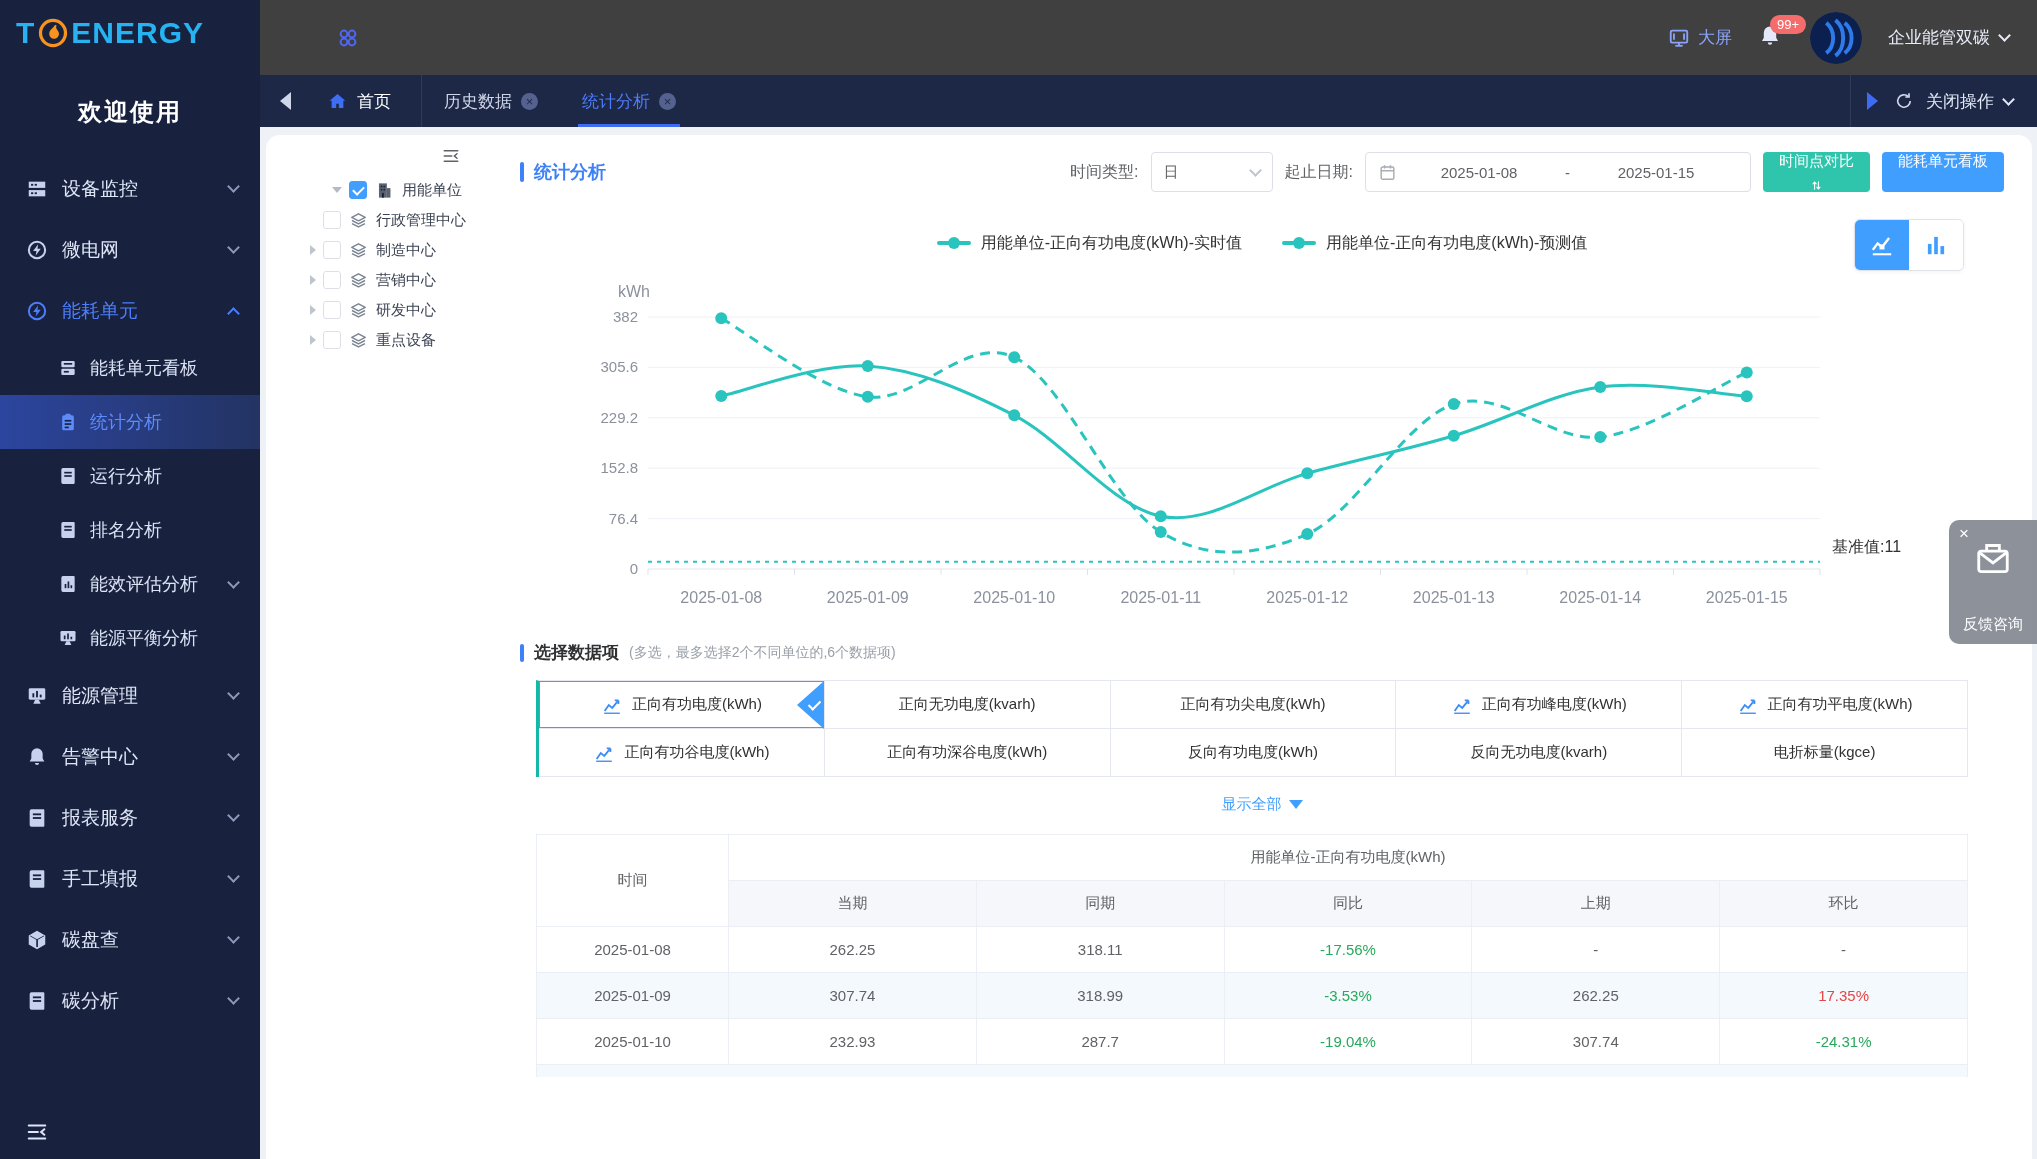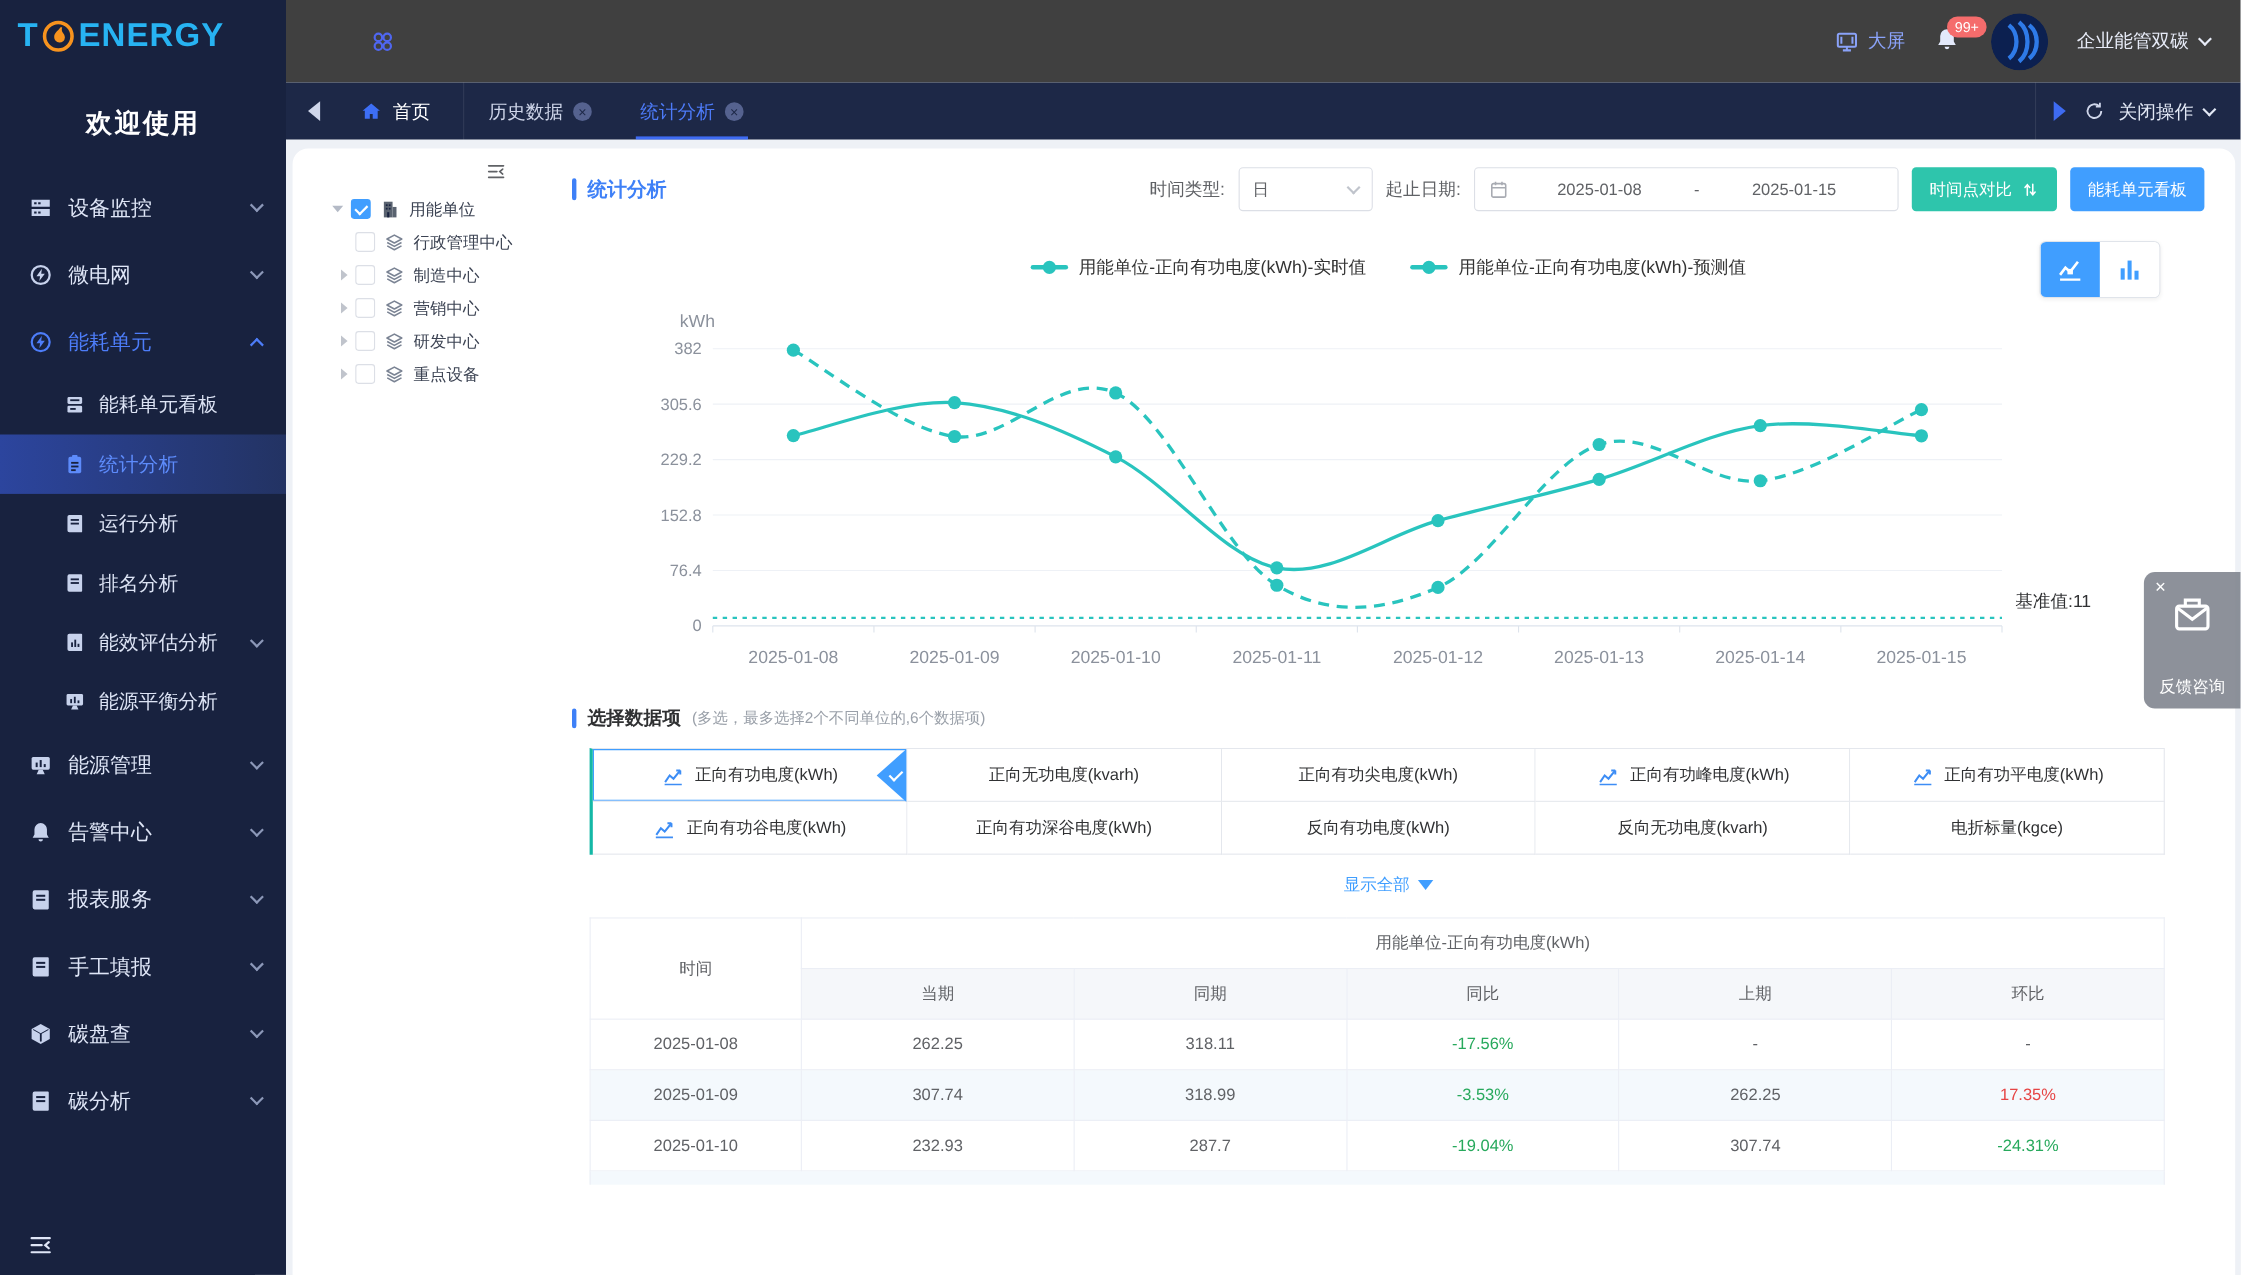--- a/index.html
+++ b/index.html
@@ -64,21 +64,21 @@
 
   
   .content { position:absolute; left:0; top:127px; right:0; bottom:0; background:#eef1f6; padding:8px 5px 0 6px; }
   .panel { position:relative; background:#fff; border-radius:14px 14px 0 0; height:100%; display:flex; }
 
   
   .treepanel { position:relative; width:226px; flex:0 0 auto; padding-top:40px; }
   .tree-collapse { position:absolute; top:12px; right:30px; width:22px; height:18px; color:#606266; cursor:pointer; }
   .tree-collapse svg { width:100%; height:100%; stroke:currentColor; fill:none; stroke-width:2; stroke-linecap:round; }
   .trow { display:flex; align-items:center; height:30px; font-size:15px; color:#3c4353; cursor:pointer; }
-  .trow.root { padding-left:36px; }
+  .trow.root { padding-left:36px;justify-content:center; }
   .trow.child { padding-left:44px; }
   .caret-down { width:0; height:0; border-left:5px solid transparent; border-right:5px solid transparent; border-top:6px solid #b4bac6; margin-right:7px; }
   .caret-right { width:0; height:0; border-top:5px solid transparent; border-bottom:5px solid transparent; border-left:6px solid #c0c4cc; margin-right:7px; }
   .caret-none { width:13px; }
   .cb { position:relative; width:18px; height:18px; border:1px solid #dcdfe6; border-radius:3px; background:#fff; margin-right:8px; flex:0 0 auto; }
   .cb.checked { background:#409eff; border-color:#409eff; }
   .cb.checked::after { content:''; position:absolute; left:5px; top:2px; width:5px; height:9px; border:solid #fff; border-width:0 2px 2px 0; transform:rotate(45deg); }
   .tico { width:19px; height:19px; margin-right:8px; flex:0 0 auto; }
   .tico svg { width:100%; height:100%; stroke:#7b8494; fill:none; stroke-width:1.8; stroke-linejoin:round; }
 
@@ -88,21 +88,21 @@
   .wa-title { display:flex; align-items:center; gap:10px; font-size:18px; font-weight:bold; color:#3e80f7; }
   .wa-title .bar { width:4px; height:20px; background:#3e80f7; border-radius:2px; }
   .filters { display:flex; align-items:center; gap:12px; }
   .flabel { font-size:16px; color:#606266; }
   .select { display:flex; align-items:center; justify-content:space-between; width:122px; height:40px; border:1px solid #dcdfe6; border-radius:4px; padding:0 12px; font-size:15px; color:#606266; background:#fff; cursor:pointer; }
   .select .chev { border-color:#c0c4cc; }
   .daterange { display:flex; align-items:center; width:386px; height:40px; border:1px solid #dcdfe6; border-radius:4px; padding:0 12px; background:#fff; cursor:pointer; }
   .daterange svg { width:19px; height:19px; stroke:#a8abb2; fill:none; stroke-width:1.8; }
   .dtext { flex:1; text-align:center; font-size:15px; color:#606266; }
   .dsep { color:#606266; font-size:15px; padding:0 4px; }
-  .btn { display:flex; align-items:center; gap:8px; height:40px; padding:0 16px; border-radius:4px; color:#fff; font-size:15px; cursor:pointer; border:none; }
+  .btn { display:flex; align-items:center; gap:8px; height:40px; padding:0 16px; border-radius:4px; color:#fff; font-size:15px; cursor:pointer; border:none;flex-direction:column; }
   .btn.teal { background:#2ec5ac; }
   .btn.blue { background:#409eff; }
   .btn svg { width:17px; height:17px; stroke:#fff; fill:none; stroke-width:2; stroke-linecap:round; }
 
   .legend-row { position:relative; margin-top:20px; height:56px; display:flex; align-items:center; justify-content:center; gap:40px; }
   .lg-item { display:flex; align-items:center; gap:10px; font-size:16px; color:#333; cursor:pointer; }
   .lg-mark { position:relative; width:34px; height:4px; background:#29c4be; border-radius:2px; }
   .lg-mark::after { content:''; position:absolute; left:11px; top:-4px; width:12px; height:12px; border-radius:50%; background:#29c4be; }
   .toggle { position:absolute; right:40px; top:4px; display:flex; border:1px solid #e0e4ea; border-radius:6px; overflow:hidden; background:#fff; box-shadow:0 1px 4px rgba(0,0,0,.06); }
   .tg { width:54px; height:50px; display:flex; align-items:center; justify-content:center; cursor:pointer; background:#fff; }

